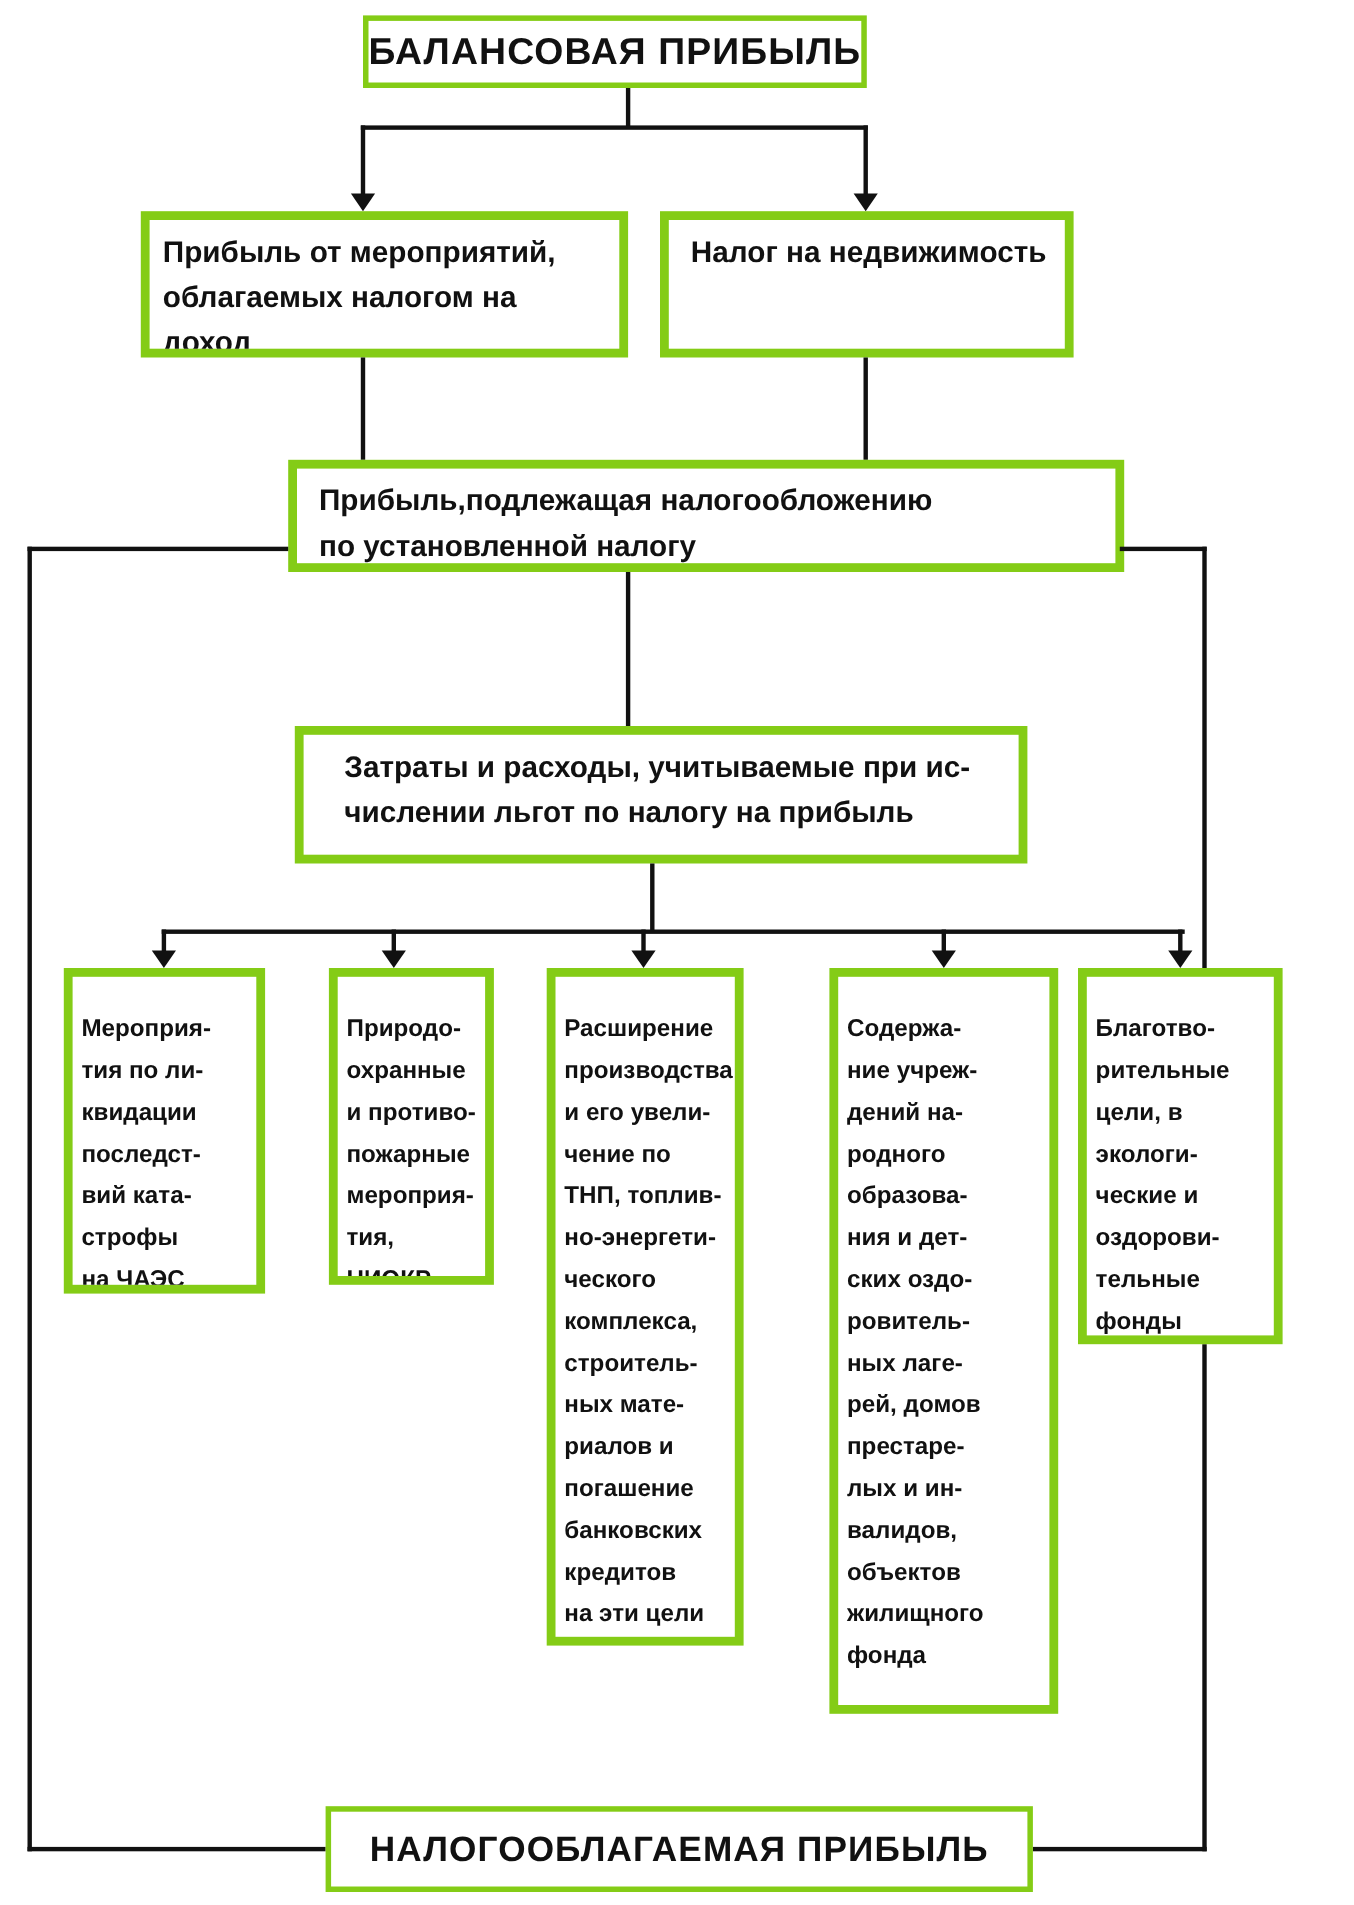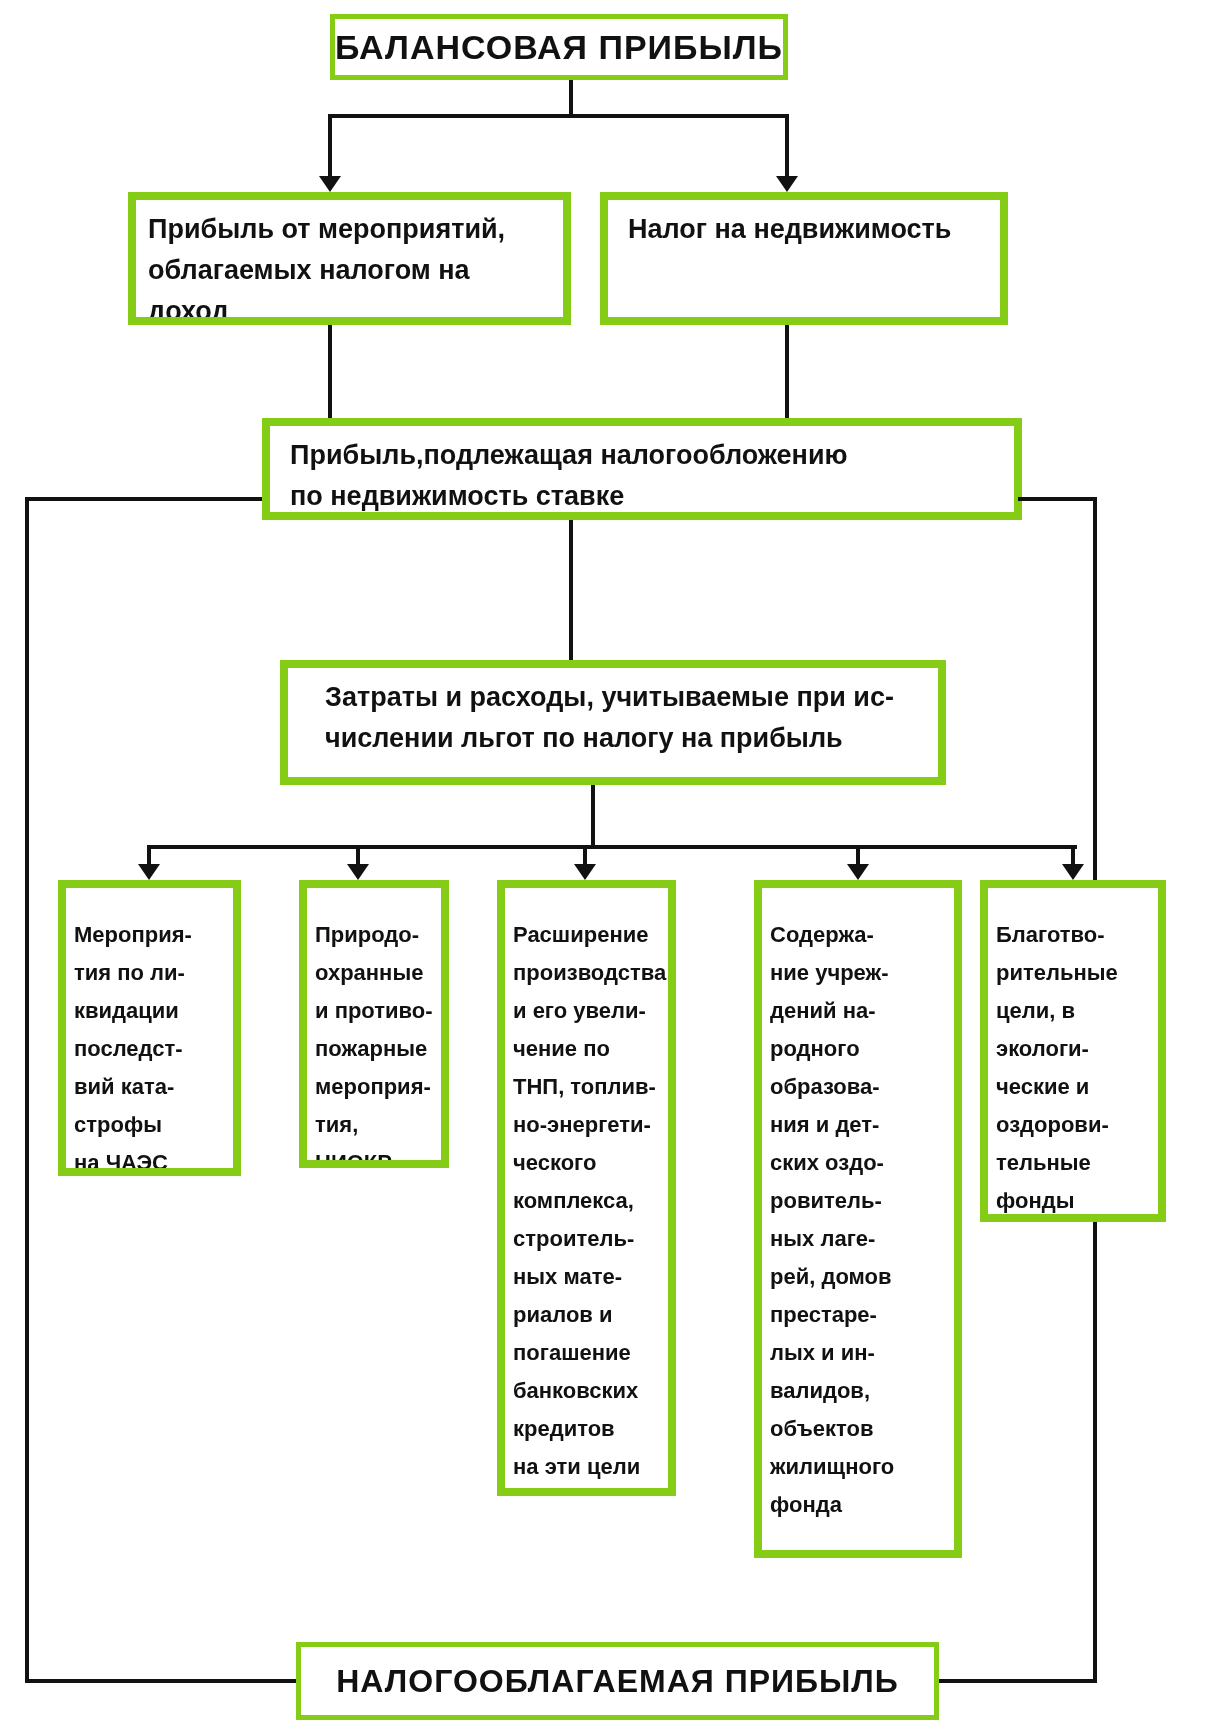--- a/index.html
+++ b/index.html
@@ -56,38 +56,38 @@
   <div class="line" style="left:569px;top:80px;width:4px;height:37px;"></div>
   <div class="line" style="left:328px;top:114px;width:461px;height:4px;"></div>
   <div class="line" style="left:328px;top:114px;width:4px;height:64px;"></div>
   <div class="arrow-down" style="left:319px;top:176px;"></div>
   <div class="line" style="left:785px;top:114px;width:4px;height:64px;"></div>
   <div class="arrow-down" style="left:776px;top:176px;"></div>
 
   <div class="box body" style="left:128px;top:192px;width:443px;height:133px;padding-left:12px;">Прибыль от мероприятий,
 облагаемых налогом на
 доход</div>
-  <div class="box body" style="left:600px;top:192px;width:408px;height:133px;">Налог на недвижимость</div>
+  <div class="box body" style="left:600px;top:192px;width:376px;height:133px;">Налог на недвижимость</div>
 
   <div class="line" style="left:328px;top:325px;width:4px;height:95px;"></div>
   <div class="line" style="left:785px;top:325px;width:4px;height:95px;"></div>
 
   <div class="box body" style="left:262px;top:418px;width:760px;height:102px;">Прибыль,подлежащая налогообложению
-по недвижимость ставке</div>
+по установленной налогу</div>
 
   <div class="line" style="left:25px;top:497px;width:237px;height:4px;"></div>
   <div class="line" style="left:25px;top:497px;width:4px;height:1186px;"></div>
   <div class="line" style="left:25px;top:1679px;width:273px;height:4px;"></div>
   <div class="line" style="left:1018px;top:497px;width:79px;height:4px;"></div>
   <div class="line" style="left:1093px;top:497px;width:4px;height:1186px;"></div>
   <div class="line" style="left:937px;top:1679px;width:160px;height:4px;"></div>
 
   <div class="line" style="left:569px;top:520px;width:4px;height:140px;"></div>
 
-  <div class="box body" style="left:280px;top:660px;width:666px;height:125px;padding-left:37px;">Затраты и расходы, учитываемые при ис-
+  <div class="box body" style="left:268px;top:660px;width:666px;height:125px;padding-left:37px;">Затраты и расходы, учитываемые при ис-
 числении льгот по налогу на прибыль</div>
 
   <div class="line" style="left:591px;top:785px;width:4px;height:62px;"></div>
   <div class="line" style="left:147px;top:845px;width:930px;height:4px;"></div>
 
   <div class="line" style="left:147px;top:845px;width:4px;height:22px;"></div>
   <div class="arrow-down" style="left:138px;top:864px;"></div>
   <div class="line" style="left:356px;top:845px;width:4px;height:22px;"></div>
   <div class="arrow-down" style="left:347px;top:864px;"></div>
   <div class="line" style="left:583px;top:845px;width:4px;height:22px;"></div>

